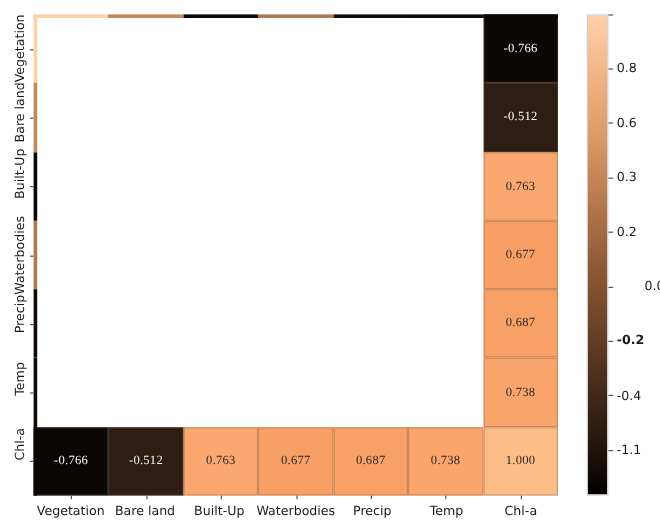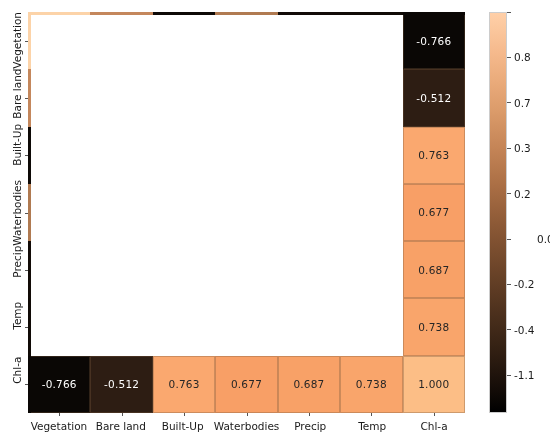--- a/index.html
+++ b/index.html
@@ -21,20 +21,21 @@
   }
 
   
   #heatmap-axes {
     position: absolute;
     left: 28px;
     top: 12px;
     width: 437px;
     height: 401px;
     background: #ffffff;
+    font-family: Liberation Serif, serif;
   }
   #grid {
     position: absolute;
     inset: 0;
     display: grid;
     grid-template-columns: repeat(7, 1fr);
     grid-template-rows: repeat(7, 1fr);
   }
   .cell {
     position: relative;
@@ -284,35 +285,35 @@
       <div class="cbar-tick" style="top: 0px; gap: 42px;">
         <i></i>
         <span>1.0</span>
       </div>
       <div class="cbar-tick" style="top: 45.4134px;">
         <i></i>
         <span>0.8</span>
       </div>
       <div class="cbar-tick" style="top: 90.8267px;">
         <i></i>
-        <span>0.7</span>
+        <span>0.6</span>
       </div>
       <div class="cbar-tick" style="top: 136.24px;">
         <i></i>
         <span>0.3</span>
       </div>
       <div class="cbar-tick" style="top: 181.653px;">
         <i></i>
         <span>0.2</span>
       </div>
       <div class="cbar-tick" style="top: 227.067px; gap: 26px;">
         <i></i>
         <span>0.0</span>
       </div>
-      <div class="cbar-tick" style="top: 272.48px;">
+      <div class="cbar-tick" style="top: 272.48px; font-weight: bold;">
         <i></i>
         <span>-0.2</span>
       </div>
       <div class="cbar-tick" style="top: 317.894px;">
         <i></i>
         <span>-0.4</span>
       </div>
       <div class="cbar-tick" style="top: 363.307px;">
         <i></i>
         <span>-1.1</span>

